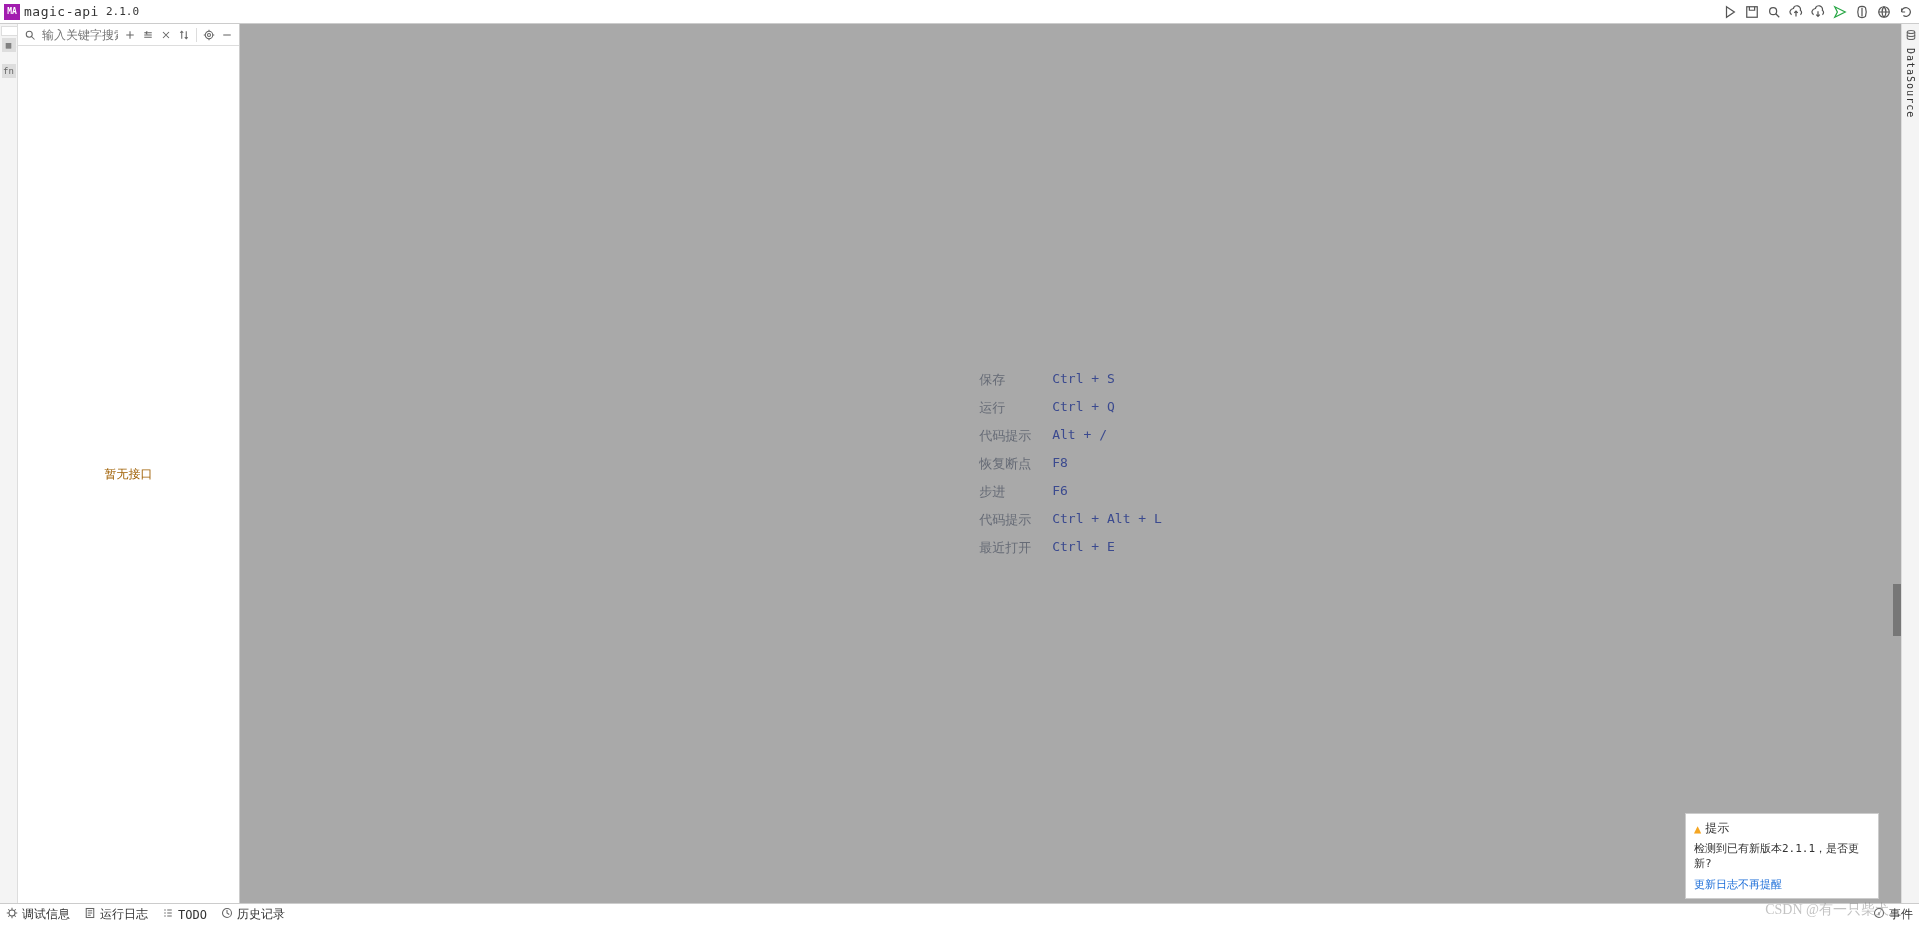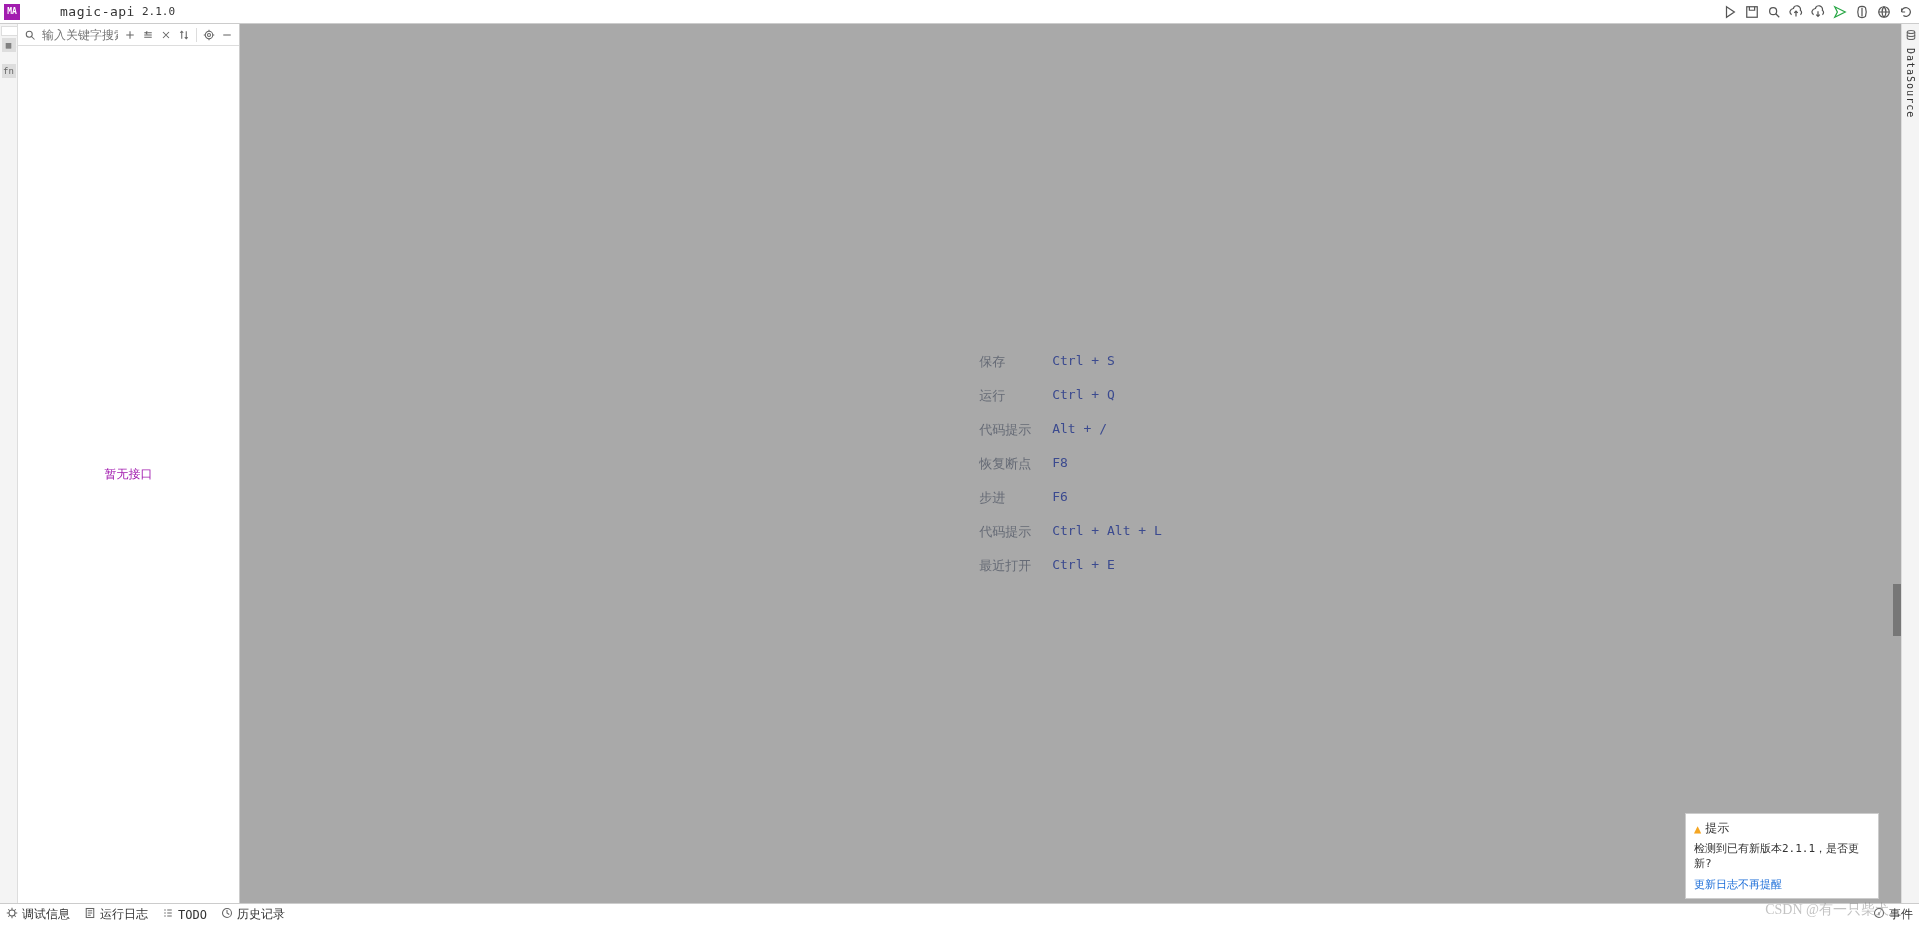--- a/index.html
+++ b/index.html
@@ -2,21 +2,21 @@
 <html><head>
 <meta charset="utf-8">
 <style>
 * { margin: 0; padding: 0; box-sizing: border-box; }
 html, body { width: 100%; height: 100%; font-family: Consolas, "Microsoft YaHei", monospace; font-size: 12px; color: #333; overflow: hidden; background: #fff; }
 .app { display: flex; flex-direction: column; width: 1919px; height: 925px; }
 
 
 .header { display: flex; align-items: center; height: 24px; border-bottom: 1px solid #ccc; padding: 0 4px; background: #fff; }
 .logo { width: 16px; height: 16px; background: #a21caf; color: #fff; font-size: 8px; font-weight: bold; display: flex; align-items: center; justify-content: center; margin-right: 4px; }
-.title { font-family: Consolas, monospace; font-size: 13px; letter-spacing: 0.5px; margin-left: 36px; }
+.title { font-family: Consolas, monospace; font-size: 13px; letter-spacing: 0.5px; }
 .version { font-size: 11px; margin-left: 7px; }
 .header-spacer { flex: 1; }
 .header-icons { display: flex; gap: 4px; align-items: center; }
 .hicon { width: 18px; height: 18px; display: flex; align-items: center; justify-content: center; cursor: pointer; color: #555; }
 .hicon svg { width: 14px; height: 14px; stroke: #555; fill: none; stroke-width: 1.4; }
 .hicon.active svg { stroke: #28a745; }
 
 
 .body { flex: 1; display: flex; min-height: 0; }
 
@@ -27,26 +27,26 @@
 .ls-icon { width: 14px; height: 14px; margin: 2px 0; display: flex; align-items: center; justify-content: center; font-size: 9px; background: #ddd; color: #666; }
 
 
 .sidebar { width: 222px; background: #fff; display: flex; flex-direction: column; border-right: 1px solid #ccc; }
 .sb-toolbar { display: flex; align-items: center; height: 22px; border-bottom: 1px solid #ddd; padding: 0 4px; gap: 2px; }
 .sb-search { flex: 1; display: flex; align-items: center; }
 .sb-search input { border: none; outline: none; width: 100%; font-size: 12px; padding: 2px; }
 .sb-ticon { width: 16px; height: 16px; display: flex; align-items: center; justify-content: center; cursor: pointer; color: #666; }
 .sb-ticon svg { width: 12px; height: 12px; stroke: #666; fill: none; stroke-width: 1.4; }
 .sb-sep { width: 1px; height: 14px; background: #ddd; margin: 0 2px; }
-.sb-body { flex: 1; display: flex; align-items: center; justify-content: center; color: #a21caf; font-size: 12px; }
+.sb-body { flex: 1; display: flex; align-items: center; justify-content: center; color: #a16207; font-size: 12px; }
 
 
 .editor { flex: 1; background: #a9a9a9; position: relative; display: flex; align-items: center; justify-content: center; }
 .hints { font-family: Consolas, "Microsoft YaHei", monospace; font-size: 13px; }
-.hint-row { display: flex; gap: 13px; margin: 16px 0; }
+.hint-row { display: flex; gap: 13px; margin: 10px 0; }
 .hint-label { color: #666b76; min-width: 60px; text-align: left; }
 .hint-key { color: #3b4a8f; }
 
 
 .rightstrip { width: 18px; background: #f4f4f4; border-left: 1px solid #ddd; display: flex; flex-direction: column; align-items: center; padding-top: 2px; }
 .rs-icon { width: 14px; height: 14px; margin: 2px 0; display: flex; align-items: center; justify-content: center; font-size: 9px; color: #666; }
 .rs-tab { writing-mode: vertical-lr; font-size: 10px; padding: 4px 0; cursor: pointer; color: #333; letter-spacing: 1px; }
 
 
 .scrollhandle { position: absolute; right: 0; top: 560px; width: 8px; height: 52px; background: #777; }

